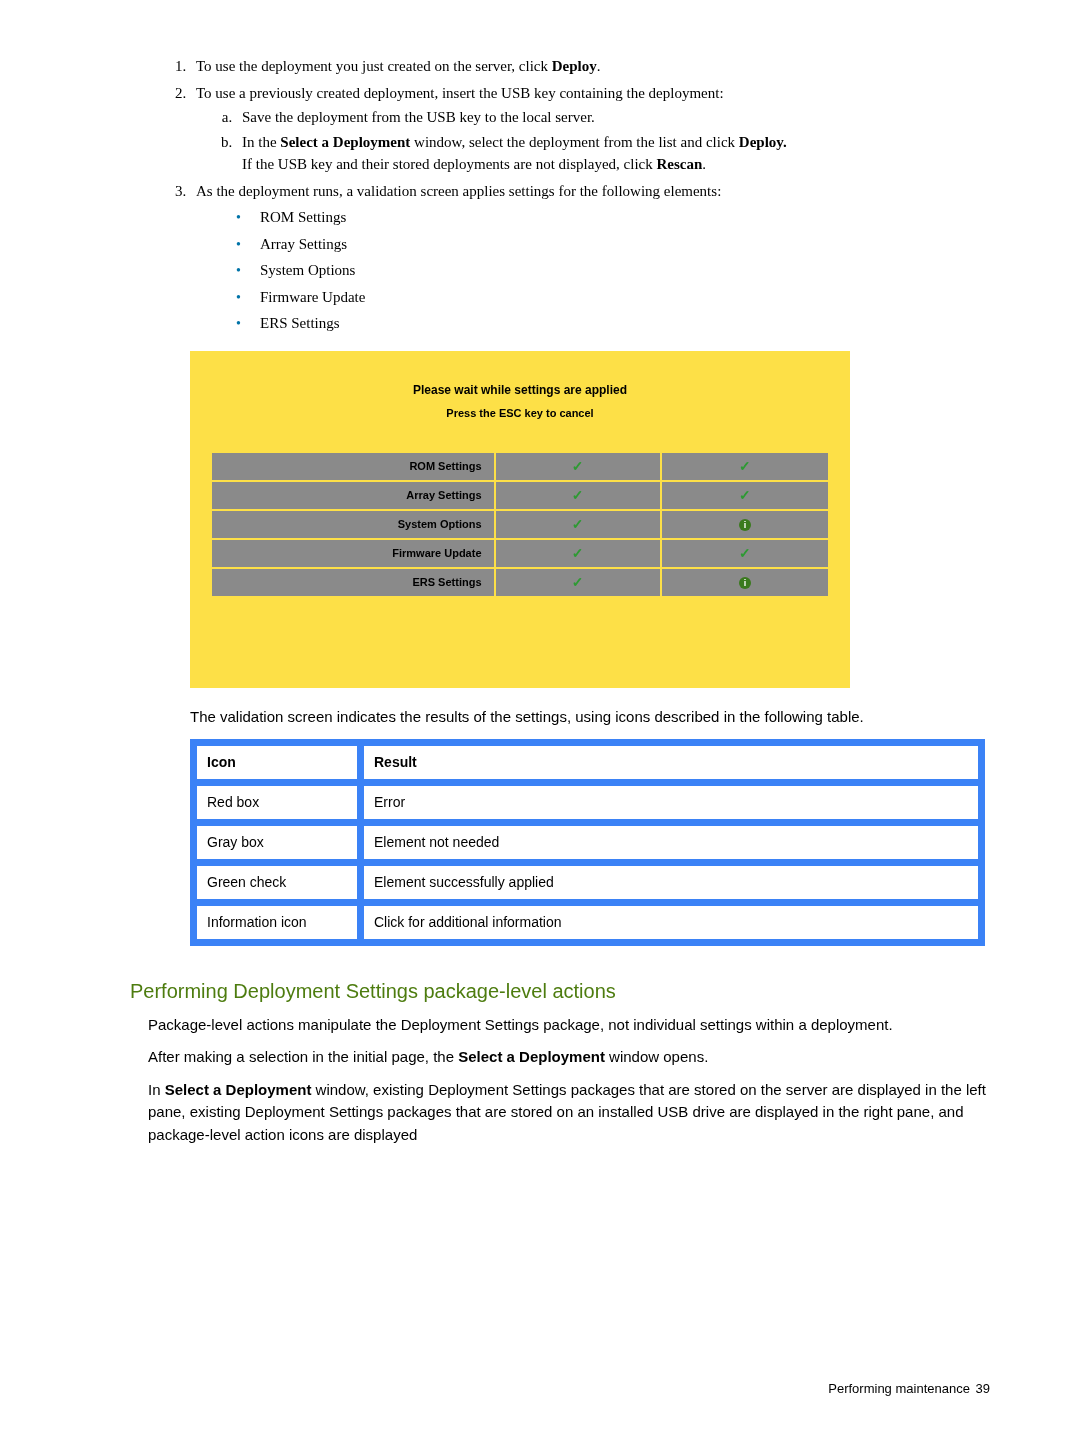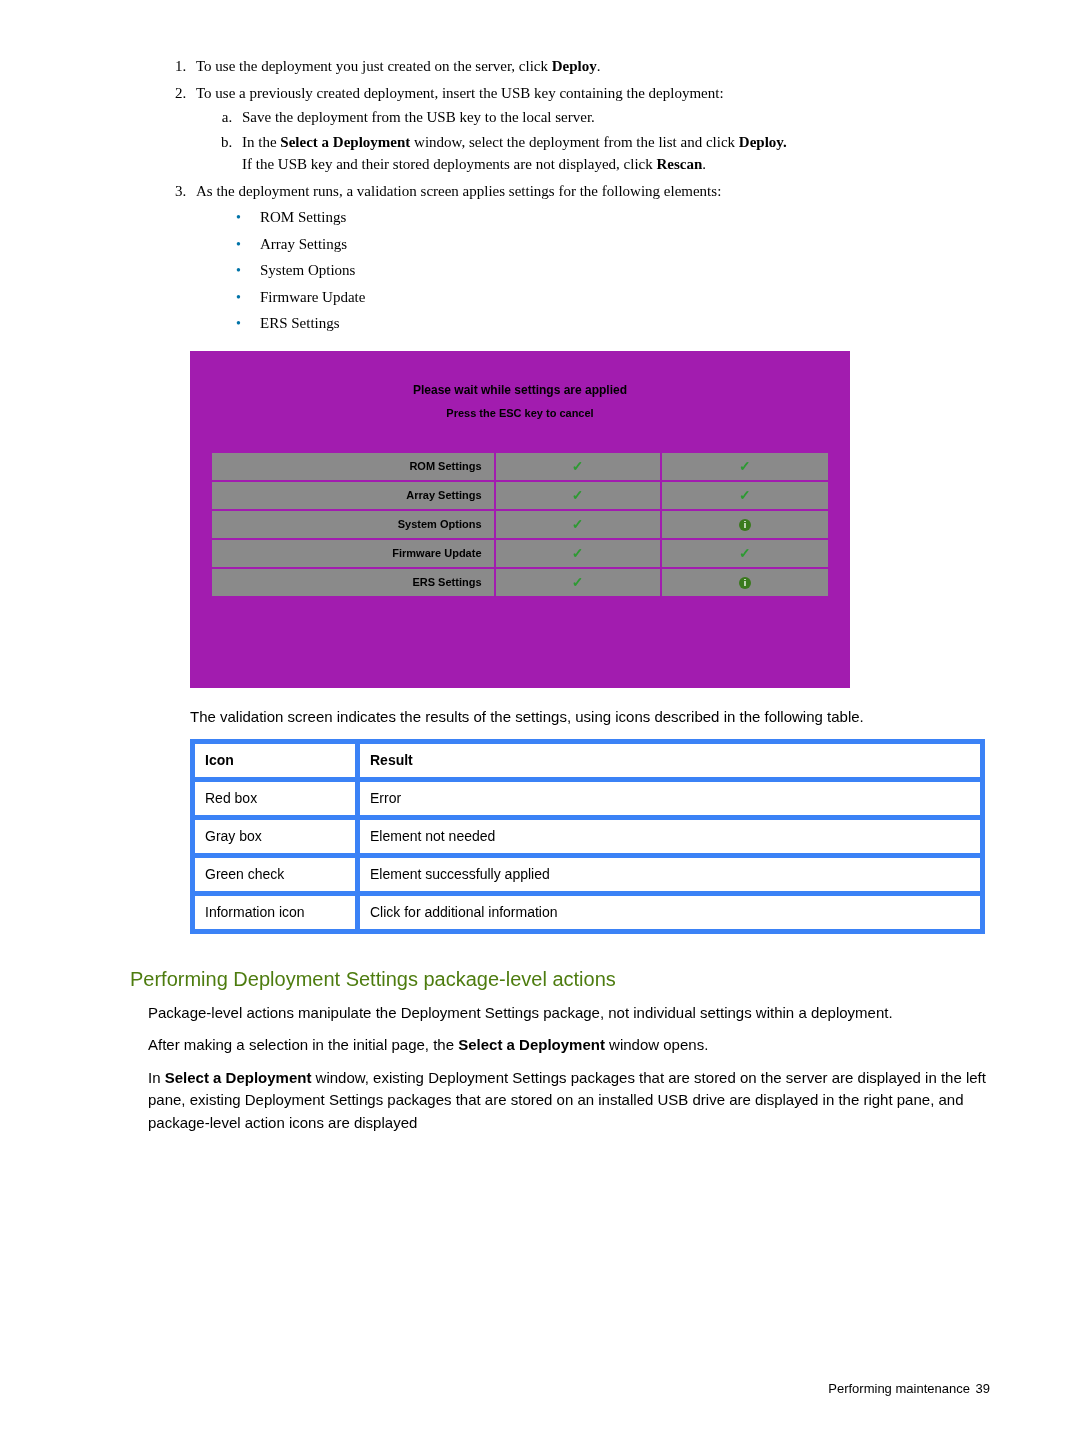--- a/index.html
+++ b/index.html
@@ -51,21 +51,21 @@
   }
   .disc-list li {
     margin-bottom: 4px;
   }
   .b { font-weight: bold; }
 
   
   .panel {
     margin: 16px 0 18px 100px;
     width: 660px;
-    background: #a21caf;
+    background: #fde047;
     padding: 30px 20px 90px 20px;
     box-sizing: border-box;
     font-family: Arial, sans-serif;
   }
   .panel-title {
     text-align: center;
     font-weight: bold;
     font-size: 12px;
     margin-bottom: 6px;
   }
@@ -113,21 +113,21 @@
   }
 
   
   .result-table {
     margin: 10px 0 30px 100px;
     width: 795px;
     border-collapse: collapse;
     font-size: 14px;
   }
   .result-table th, .result-table td {
-    border: 5px solid #3b82f6;
+    border: 7px solid #3b82f6;
     padding: 6px 10px;
     text-align: left;
   }
   .result-table th {
     font-weight: bold;
     background: #fff;
   }
   .result-table td:first-child { width: 140px; }
 
   h2.section-heading {

